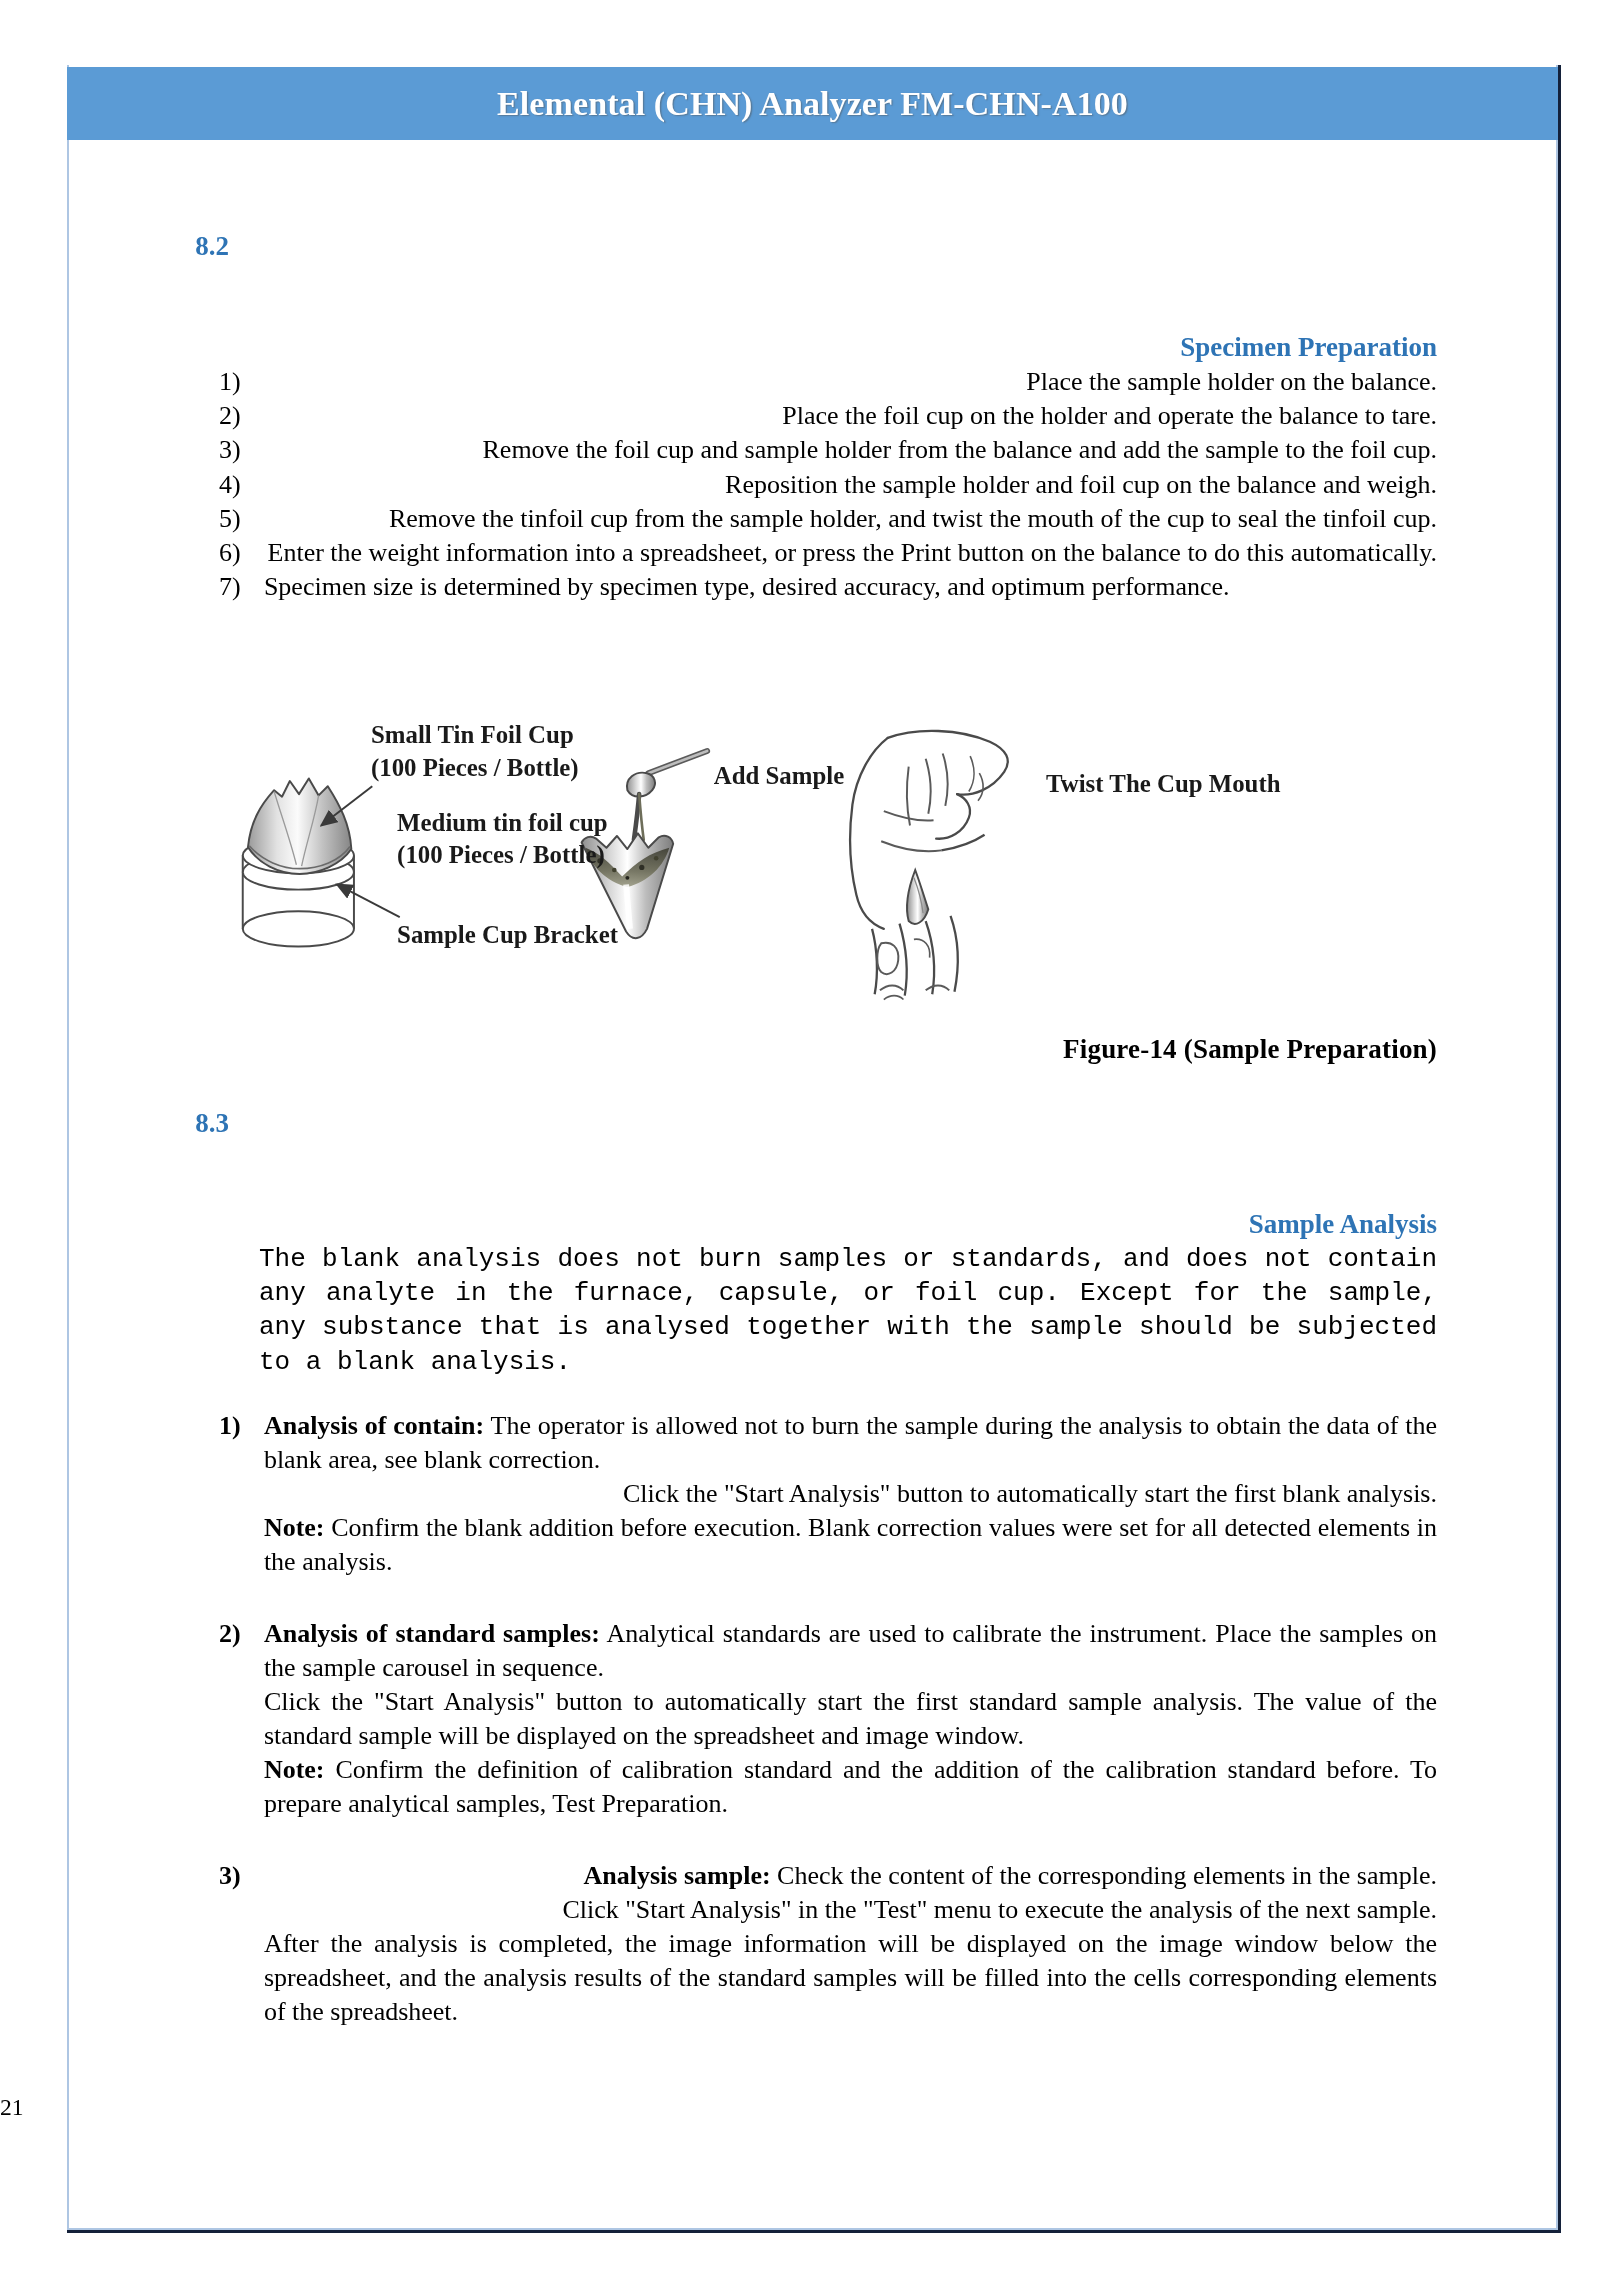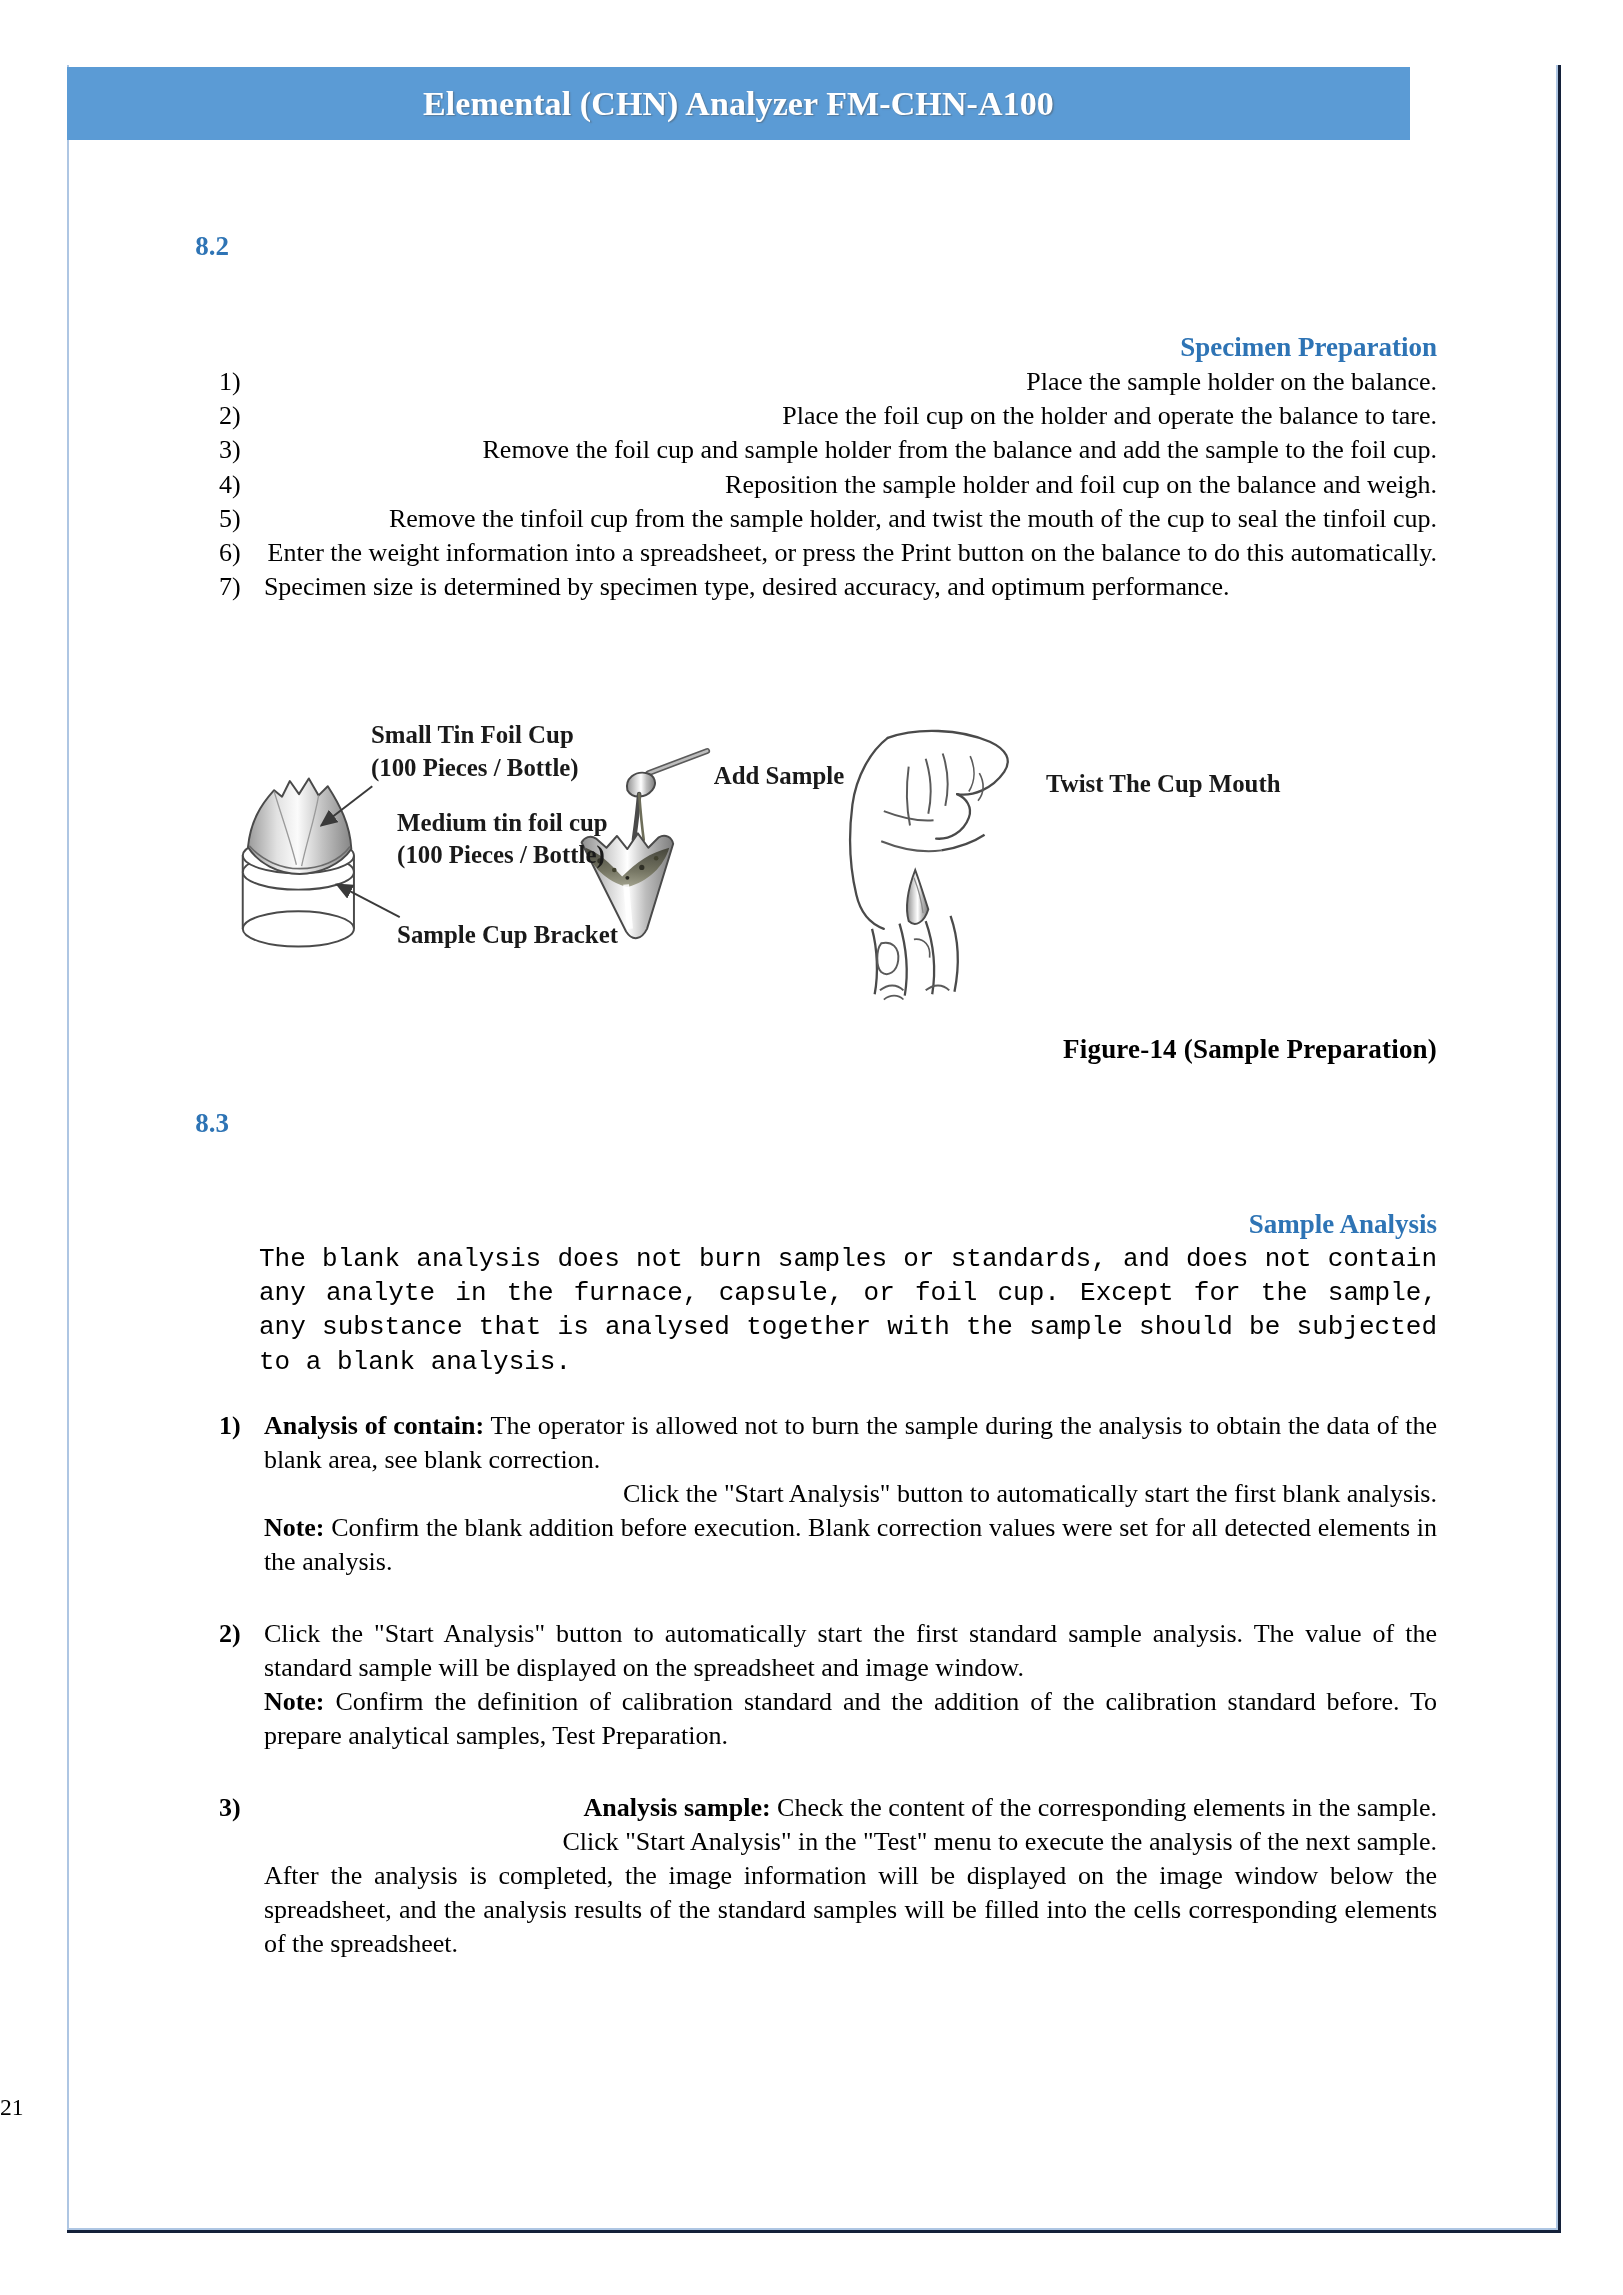--- a/index.html
+++ b/index.html
@@ -45,21 +45,21 @@
     width: 1494px;
     height: 3.3px;
     background: #14213a;
   }
 
   
   #header-band {
     position: absolute;
     left: 67px;
     top: 67px;
-    width: 1343px;
+    width: 1491px;
     height: 73px;
     background: #5b9bd5;
     display: flex;
     align-items: center;
     justify-content: center;
   }
   #header-title {
     color: #ffffff;
     font-size: 34px;
     font-weight: bold;
@@ -357,20 +357,21 @@
       </span>
     </li>
   </ul>
 
   <div class="gap-lg"></div>
 
   <ul class="numlist">
     <li>
       <span class="marker bold">2)</span>
       <span class="li-body">
+        <span class="just" style="display:block;"><span class="bold">Analysis of standard samples:</span><span> Analytical standards are used to calibrate the instrument. Place the samples on the sample carousel in sequence.</span></span>
         <span class="just" style="display:block;">Click the "Start Analysis" button to automatically start the first standard sample analysis. The value of the standard sample will be displayed on the spreadsheet and image window.</span>
         <span class="just" style="display:block;"><span class="bold">Note:</span><span> Confirm the definition of calibration standard and the addition of the calibration standard before. To prepare analytical samples, Test Preparation.</span></span>
       </span>
     </li>
   </ul>
 
   <div class="gap-lg"></div>
 
   <ul class="numlist">
     <li>

